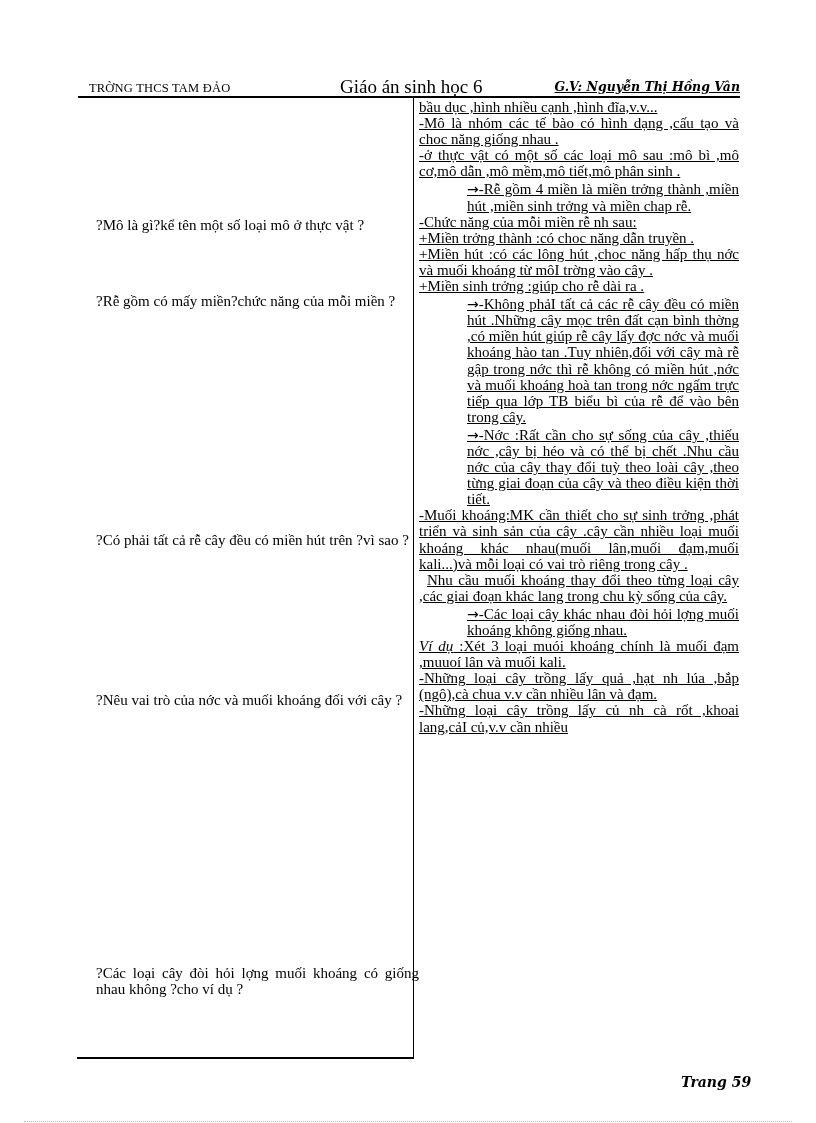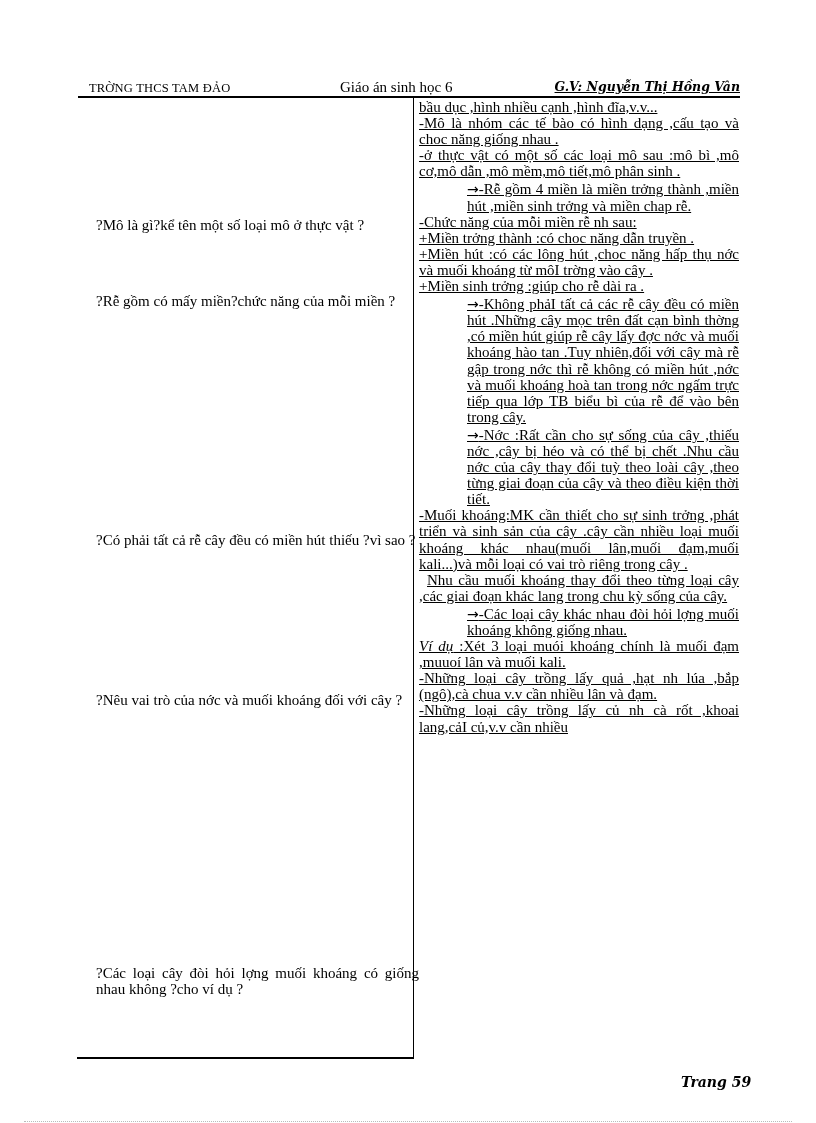--- a/index.html
+++ b/index.html
@@ -1,21 +1,21 @@
 <!DOCTYPE html>
 <html><head>
 <meta charset="utf-8">
 <style>
   html, body { margin: 0; padding: 0; background: #ffffff; }
   body { width: 816px; height: 1123px; position: relative; overflow: hidden;
          font-family: "Liberation Serif", "DejaVu Serif", serif; color: #000; }
   .header { position: absolute; left: 78px; top: 80px; width: 662px; height: 16px;
             border-bottom: 2px solid #000; font-size: 12.5px; line-height: 14px; }
   .header .school { position: absolute; left: 0; top: 1px; letter-spacing: 0.2px; margin-left: 11px; }
-  .header .subject { position: absolute; left: 262px; top: 0; font-size: 15px; }
+  .header .subject { position: absolute; left: 262px; top: 0; font-size: 19px; }
   .header .teacher { position: absolute; right: 0; top: 0; font-style: italic; font-weight: bold;
                      font-size: 12.5px; text-decoration: underline; font-family: "DejaVu Serif", serif; text-align: center; }
   .divider { position: absolute; left: 413px; top: 97px; width: 1px; height: 961px; background: #000; }
   .bottom-rule { position: absolute; left: 77px; top: 1057px; width: 337px; height: 2px; background: #000; }
   .answers { position: absolute; left: 419px; top: 99px; width: 320px; font-size: 15px; line-height: 16.1px; text-decoration: underline; }
   .answers p { margin: 0; text-align: justify; }
   .answers .gap { margin-top: 1px; border-top: 1px solid transparent; margin-left: 48px; }
   .answers .indent { text-indent: 8px; }
   .arrow { font-family: "DejaVu Sans", sans-serif; font-size: 14px; }
   .ital { font-style: italic; }
@@ -31,21 +31,21 @@
   <span class="school">TRỜNG  THCS TAM ĐẢO</span>
   <span class="subject">Giáo án sinh học 6</span>
   <span class="teacher">G.V: Nguyễn Thị Hồng Vân</span>
 </div>
 
 <div class="divider"></div>
 <div class="bottom-rule"></div>
 
 <p class="q" style="top:205px">?Mô là gì?kể tên một số loại mô ở thực vật ?</p>
 <p class="q" style="top:281px">?Rễ gồm có mấy miền?chức năng của mỗi miền ?</p>
-<p class="q" style="top:520px">?Có phải tất cả rễ cây đều có miền hút thiếu ?vì sao ?</p>
+<p class="q" style="top:520px">?Có phải tất cả rễ cây đều có miền hút trên ?vì sao ?</p>
 <p class="q" style="top:680px">?Nêu vai trò của nớc   và muối khoáng đối với cây ?</p>
 <p class="q" style="top:953px">?Các loại cây đòi hỏi lợng   muối khoáng có giống nhau không ?cho ví dụ ?</p>
 
 <div class="answers">
   <p>bầu dục ,hình nhiều cạnh ,hình đĩa,v.v...</p>
   <p>-Mô là nhóm các tế bào có hình dạng ,cấu tạo và choc năng giống nhau .</p>
   <p>-ở thực vật có một số các loại mô sau :mô bì ,mô cơ,mô dẫn ,mô mềm,mô tiết,mô phân sinh .</p>
   <p class="gap"><span class="arrow">→</span><span>-Rễ gồm 4 miền là miền trởng thành ,miền hút ,miền sinh trởng  và miền chap rễ.</span></p>
   <p>-Chức năng của mỗi miền rễ nh  sau:</p>
   <p>+Miền trởng  thành :có choc năng dẫn truyền .</p>

